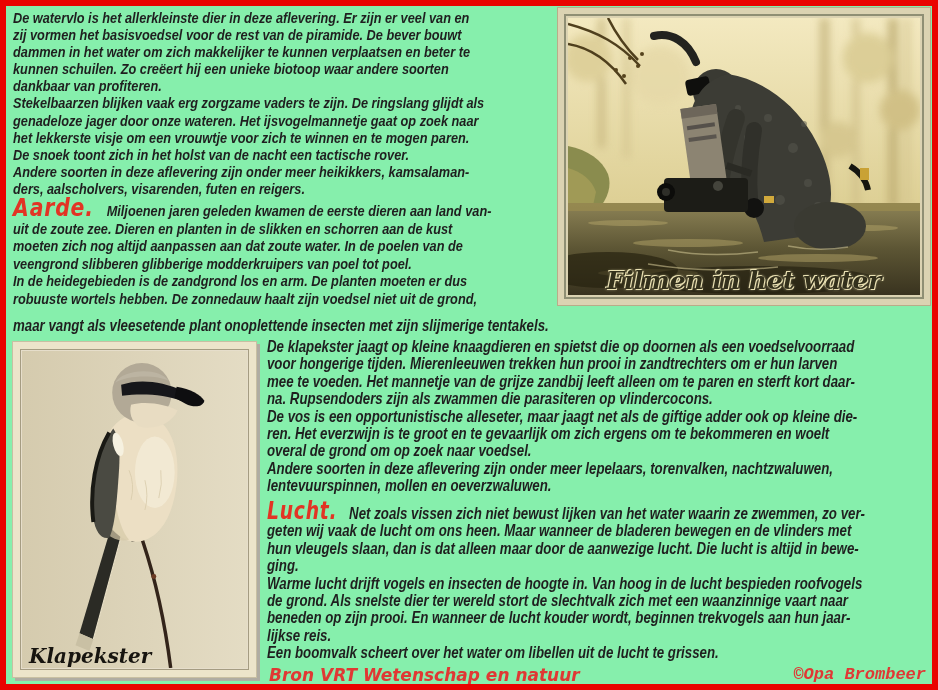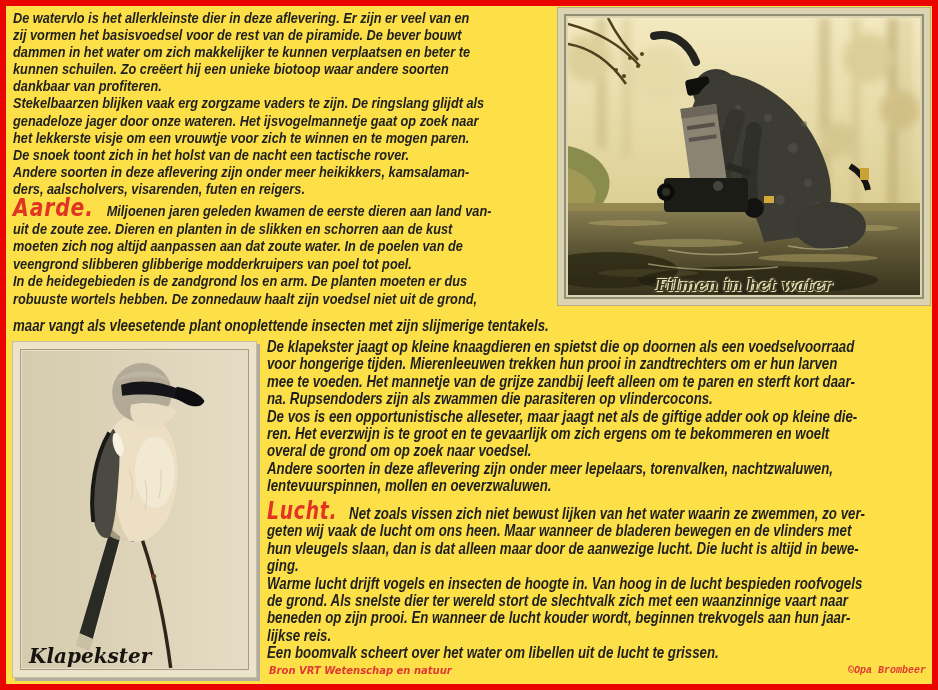--- a/index.html
+++ b/index.html
@@ -1,38 +1,38 @@
 <!DOCTYPE html>
 <html><head>
 <meta charset="utf-8">
 <style>
   html,body { margin:0; padding:0; background:#ffffff; }
   .page {
     position:relative; width:938px; height:690px; box-sizing:border-box;
-    background:#fde047; border:6px solid #e90400; overflow:hidden;
+    background:#86efac; border:6px solid #e90400; overflow:hidden;
     font-family:"Liberation Sans","DejaVu Sans",sans-serif;
   }
   
   .tblock {
     position:absolute; color:#1f1f1f; font-weight:bold; font-style:italic;
     white-space:pre-line; transform-origin:0 0;
   }
   .intro    { left:7px;  top:3px;   width:660px; font-size:15px; line-height:17.1px; transform:scaleX(.85); }
   .aarde    { left:7px;  top:194px; width:660px; font-size:15px; line-height:17.5px; transform:scaleX(.85); }
   .aarde-cond { left:7px; top:311px; width:880px; font-size:17px; line-height:17.4px; transform:scaleX(.78); }
   .fauna    { left:261px; top:332px; width:880px; font-size:17px; line-height:17.4px; transform:scaleX(.78); }
   .lucht    { left:261px; top:497px; width:880px; font-size:17px; line-height:17.4px; transform:scaleX(.78); }
   .sec-heading {
     font-family:"DejaVu Sans","Liberation Sans",sans-serif;
     font-size:24px; font-weight:bold; font-style:italic; color:#e23424;
     line-height:inherit; margin-right:15px; letter-spacing:1px;
   }
   .footer-src, .footer-credit {
     position:absolute; top:659px; color:#e03834; font-weight:bold; font-style:italic;
-    font-family:"DejaVu Sans","Liberation Sans",sans-serif; font-size:10px;
+    font-family:"DejaVu Sans","Liberation Sans",sans-serif; font-size:17px;
   }
   .footer-src { left:263px; }
   .footer-credit { right:6px;font-family:Liberation Mono, monospace; }
   .bottom-strip { position:absolute; left:-6px; bottom:-6px; width:938px; height:3px; background:#25304a; z-index:9; }
   
   .photo-frame { position:absolute; box-sizing:border-box; }
   .frame-diver {
     left:551px; top:1px; width:374px; height:299px;
     background:#dbd3b2; border:1px solid #b9ac89; padding:6px;
   }
@@ -42,21 +42,21 @@
     box-shadow:3px 3px 0 #b0aca2;
   }
   .photo-mid { width:100%; height:100%; box-sizing:border-box; border:2px solid #8f8f74; padding:2px; background:#dbd3b2; }
   .frame-bird .photo-mid { border:1px solid #a59c82; background:#e6decb; padding:1px; }
   .photo-mid svg { display:block; width:100%; height:100%; }
   .caption {
     position:absolute; font-family:"DejaVu Serif","Liberation Serif",serif;
     font-weight:bold; font-style:italic; pointer-events:none;
   }
   .caption-diver {
-    left:0; right:0; bottom:10px; text-align:center; font-size:16px; color:#33301c;
+    left:0; right:0; bottom:10px; text-align:center; font-size:25px; color:#33301c;
     text-shadow:0 0 3px #efe6ba, 1px 1px 0 #e8dfb0, -1px -1px 0 #e8dfb0;
   }
   .caption-bird { left:16px; bottom:9px; font-size:20px; color:#17140f; }
 </style>
 </head>
 <body>
 
 <div class="page">
 
   <div class="tblock intro">De watervlo is het allerkleinste dier in deze aflevering. Er zijn er veel van en

